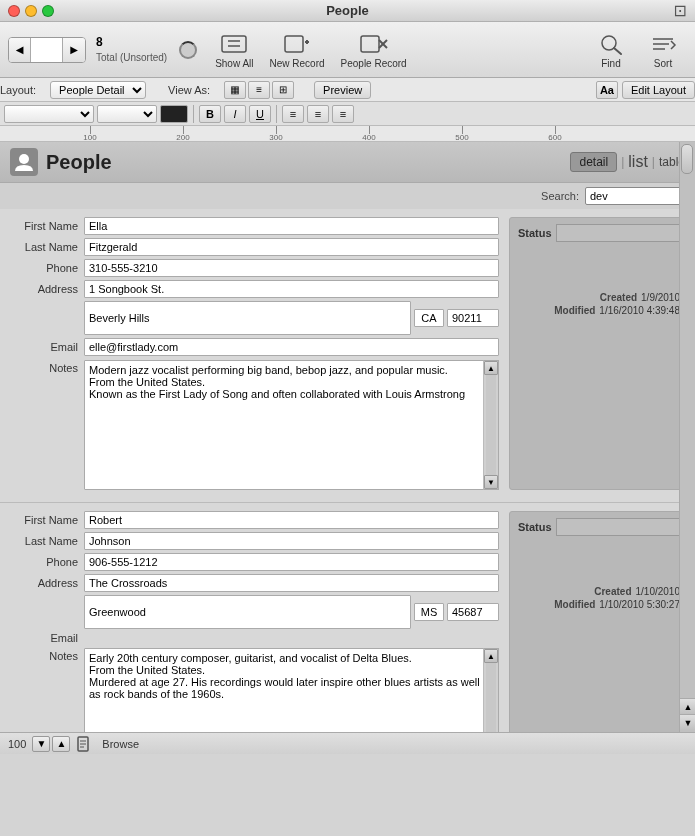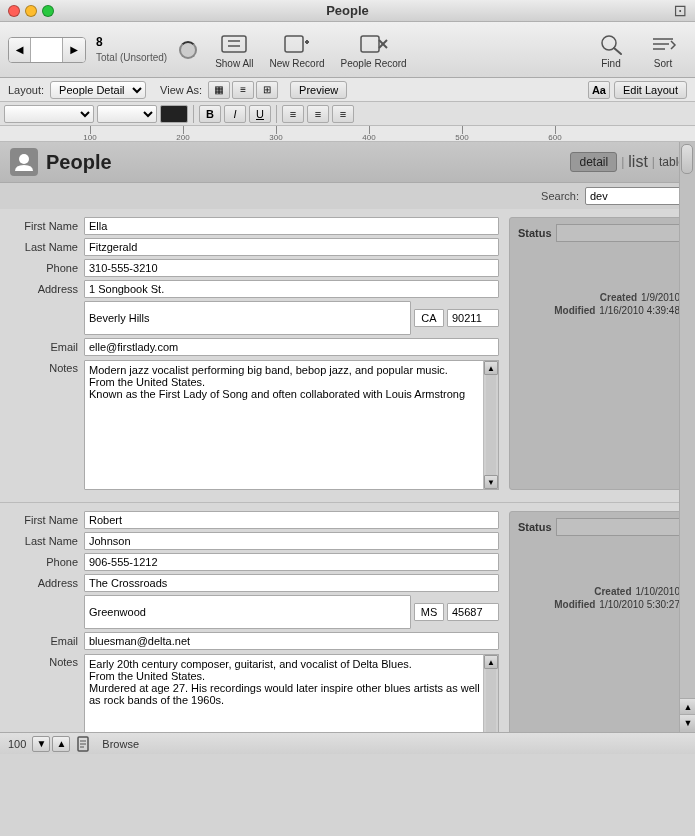--- a/index.html
+++ b/index.html
@@ -120,22 +120,22 @@
 
     .toolbar-spacer { flex: 1; }
 
     
     .layout-bar {
       background: #e8e8e8;
       border-bottom: 1px solid #bbb;
       height: 24px;
       display: flex;
       align-items: center;
-      padding: 0 8px;
-      gap: 6px;
+      padding: 0 0;
+      gap: 14px;
     }
     .layout-label { font-size: 11px; color: #333; }
     .layout-select {
       height: 18px;
       font-size: 11px;
       background: linear-gradient(to bottom, #fff, #e8e8e8);
       border: 1px solid #aaa;
       border-radius: 3px;
       padding: 0 4px;
     }
@@ -757,21 +757,20 @@
         </div>
         <div class="address-row2">
           <div class="addr-indent"></div>
           <input class="addr-city" type="text" value="Greenwood" style="">
           <input class="addr-state" type="text" value="MS" style="">
           <input class="addr-zip" type="text" value="45687" style="">
         </div>
 
         <div class="field-row">
           <span class="field-label">Email</span>
-          <input class="field-input" type="text" value="bluesman@delta.net" style="">
         </div>
 
         <div class="notes-area">
           <span class="notes-label">Notes</span>
           <div class="notes-wrapper">
             <textarea class="notes-textarea" style="">Early 20th century composer, guitarist, and vocalist of Delta Blues.
 From the United States.
 Murdered at age 27. His recordings would later inspire other blues artists as well as rock bands of the 1960s.</textarea>
             <div class="notes-scroll">
               <div class="scroll-up">▲</div>

